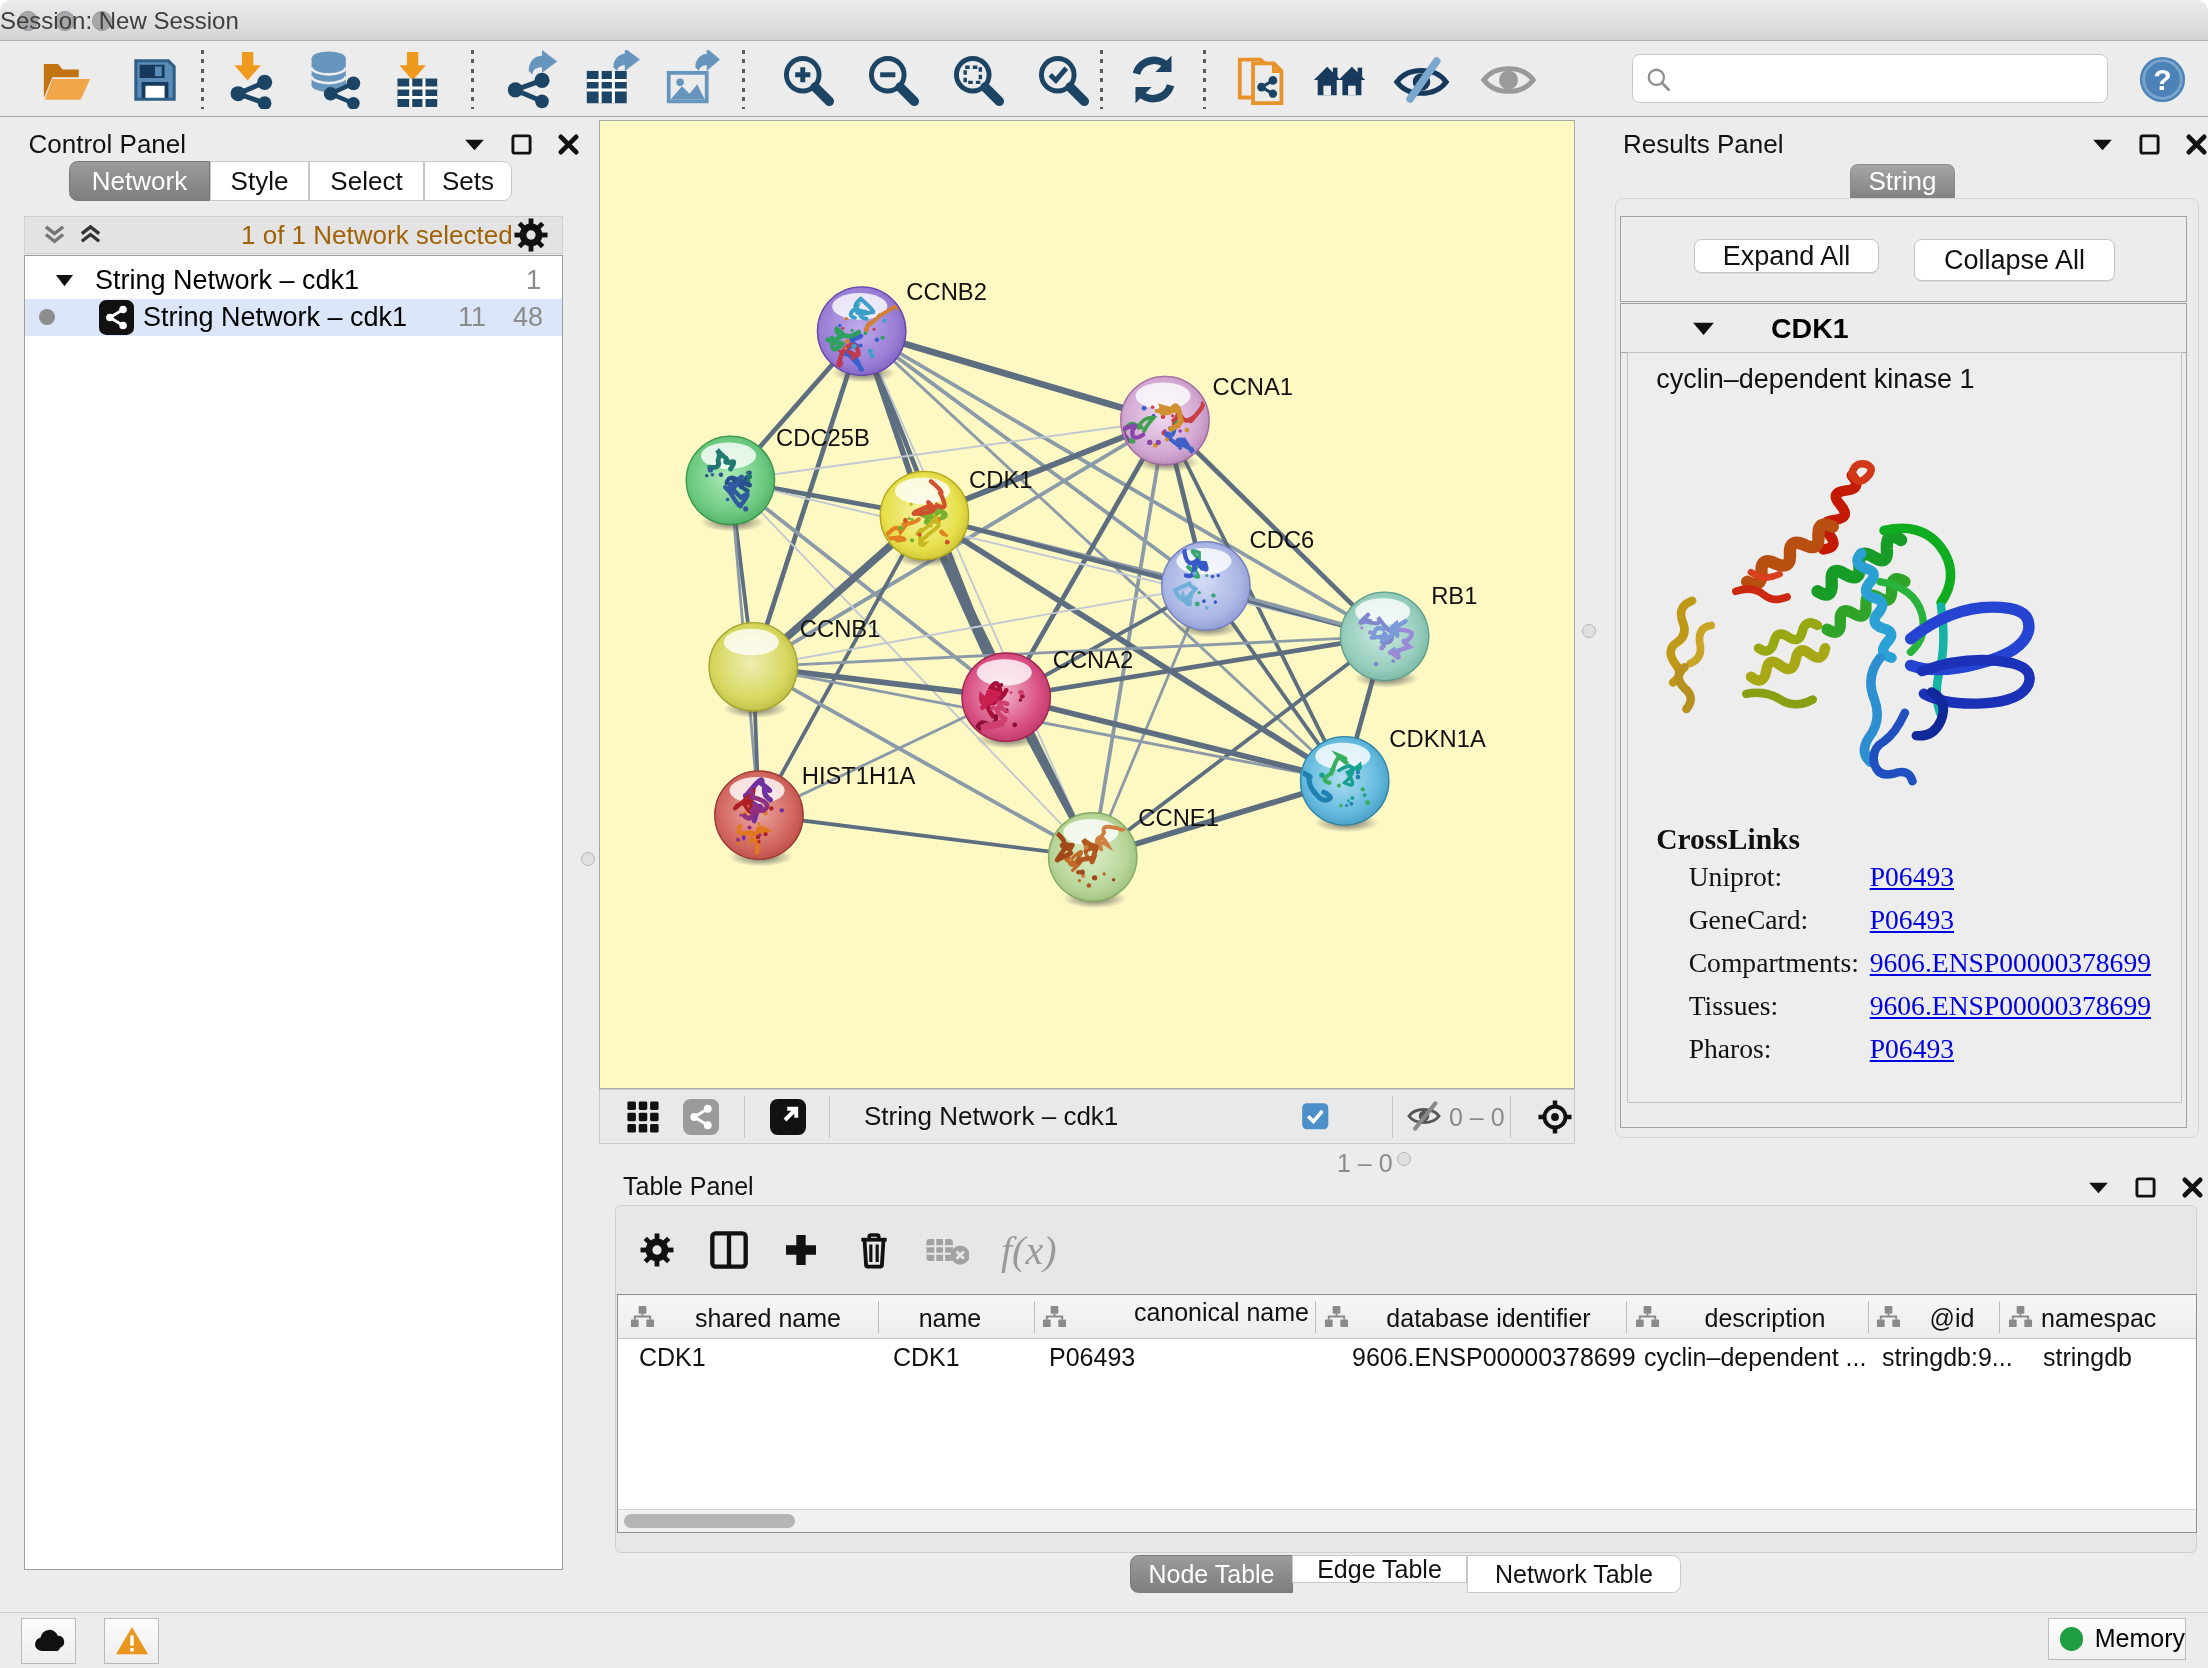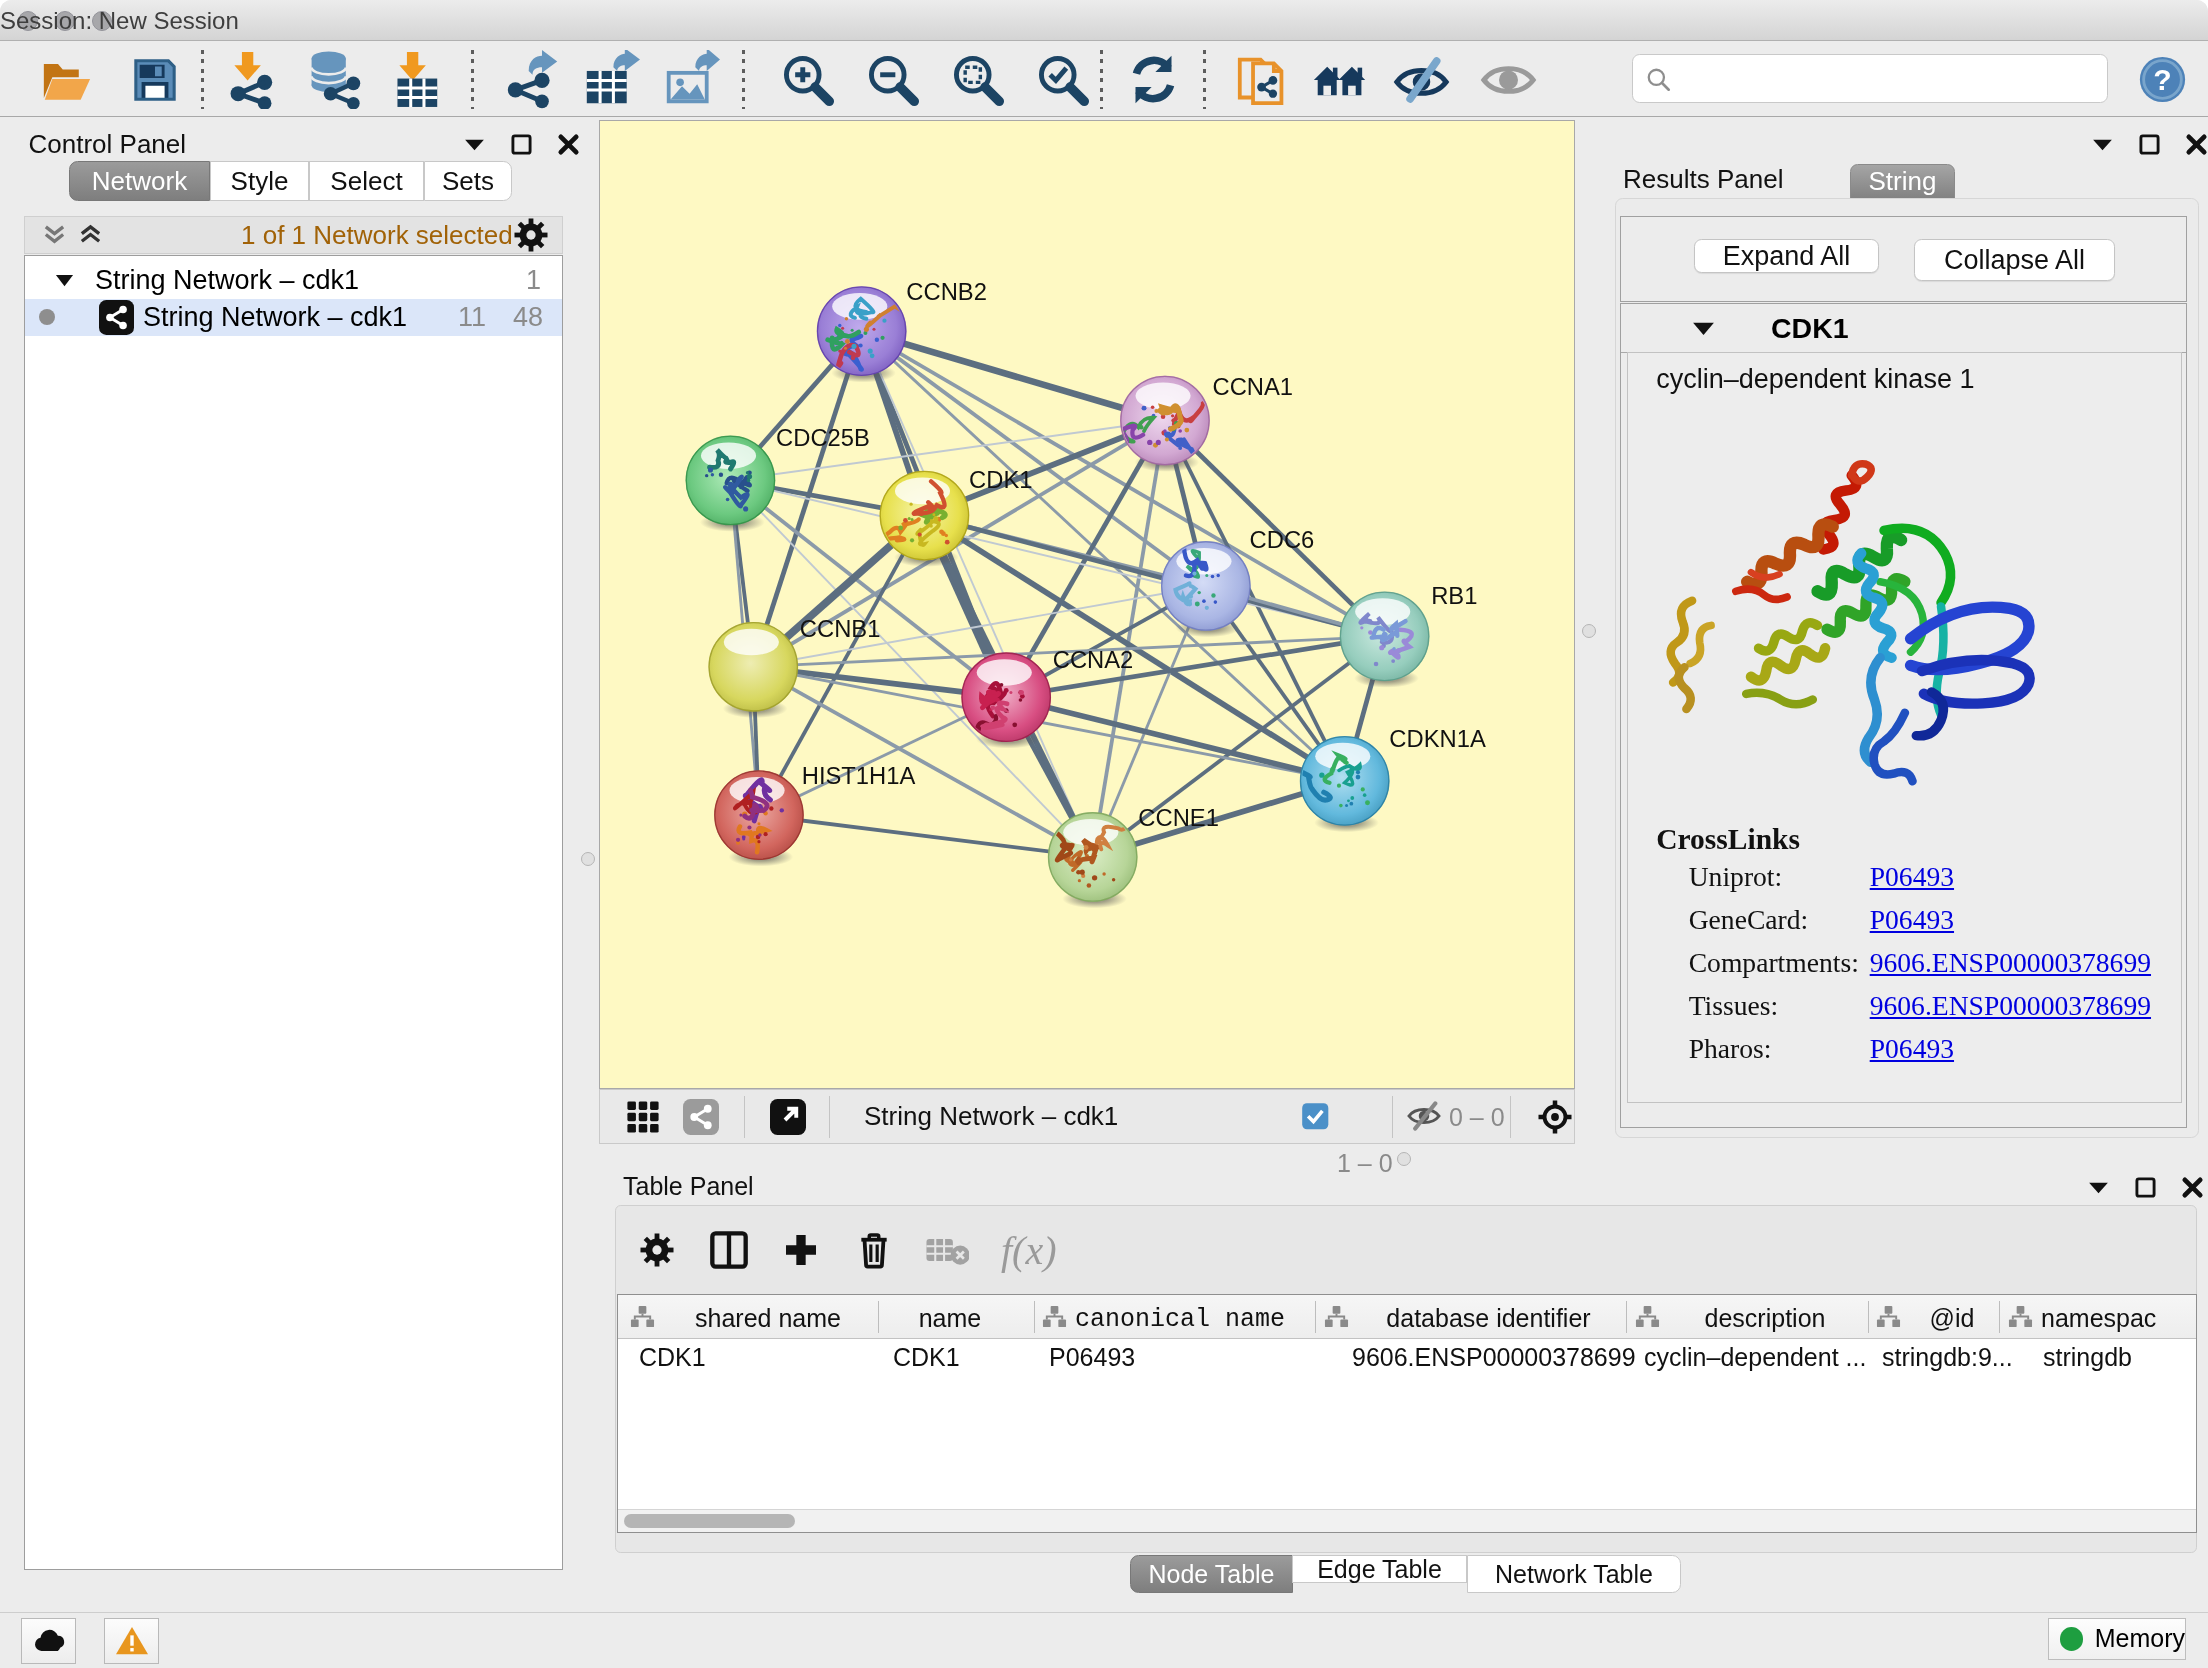--- a/index.html
+++ b/index.html
@@ -787,21 +787,21 @@
         <circle cx="12" cy="12" r="2.6" fill="#111"></circle>
         <path d="M12 1 V6 M12 18 V23 M1 12 H6 M18 12 H23" stroke="#111" stroke-width="3"></path>
       </svg>
   </div>
 
   <div class="abs" style="left:581px;top:852px;width:14.3px;height:14.3px;border-radius:50%;background:#e0e0e0;border:1px solid #b5b5b5;"></div>
   <div class="abs" style="left:1582px;top:624px;width:14.3px;height:14.3px;border-radius:50%;background:#e0e0e0;border:1px solid #b5b5b5;"></div>
   <div class="abs" style="left:1397px;top:1152px;width:14.3px;height:14.3px;border-radius:50%;background:#e0e0e0;border:1px solid #b5b5b5;"></div>
 
   <div class="abs" style="left:1579px;top:122px;width:630px;height:1032px;" id="resultspanel">
-    <div class="ptitle abs" style="left:44px;top:6.7px;margin-top:35px;">Results Panel</div>
+    <div class="ptitle abs" style="left:44px;top:6.7px;">Results Panel</div>
     <div class="pctrl" style="left:512px;top:11.4px;">
       <svg width="23" height="15" viewBox="0 0 24 16">
           <path d="M2 3 L22 3 L12 14 Z" fill="#111"></path>
         </svg>
       <svg width="21" height="21" viewBox="0 0 22 22">
           <rect x="2" y="2" width="18" height="18" fill="none" stroke="#111" stroke-width="3" rx="2"></rect>
         </svg>
       <svg width="23" height="23" viewBox="0 0 24 24">
           <path d="M4 4 L20 20 M20 4 L4 20" stroke="#111" stroke-width="5" stroke-linecap="round"></path>
         </svg>
@@ -937,21 +937,21 @@
         <div class="th abs" style="left:46px;top:8.6px;width:208px;text-align:center;">shared name</div>
         <div class="th abs" style="left:254px;top:8.6px;width:156px;text-align:center;">name</div>
         <svg class="abs" width="25" height="25" viewBox="0 0 26 26" style="left:424px;top:9.5px;">
             <g fill="#8a8a8a">
               <rect x="9" y="1" width="8" height="8" rx="1"></rect>
               <rect x="1" y="15" width="8" height="8" rx="1"></rect>
               <rect x="17" y="15" width="8" height="8" rx="1"></rect>
               <path d="M13 9 V12 M5 15 V12 H21 V15" stroke="#8a8a8a" stroke-width="2" fill="none"></path>
             </g>
           </svg>
-        <div class="th abs" style="left:457px;top:10px;width:234px;text-align:left;font-family:Liberation Mono, monospace;">canonical name</div>
+        <div class="th abs" style="left:457px;top:3px;width:234px;text-align:right;">canonical name</div>
         <svg class="abs" width="25" height="25" viewBox="0 0 26 26" style="left:706px;top:9.5px;">
             <g fill="#8a8a8a">
               <rect x="9" y="1" width="8" height="8" rx="1"></rect>
               <rect x="1" y="15" width="8" height="8" rx="1"></rect>
               <rect x="17" y="15" width="8" height="8" rx="1"></rect>
               <path d="M13 9 V12 M5 15 V12 H21 V15" stroke="#8a8a8a" stroke-width="2" fill="none"></path>
             </g>
           </svg>
         <div class="th abs" style="left:739px;top:8.6px;width:263px;text-align:center;">database identifier</div>
         <svg class="abs" width="25" height="25" viewBox="0 0 26 26" style="left:1017px;top:9.5px;">

